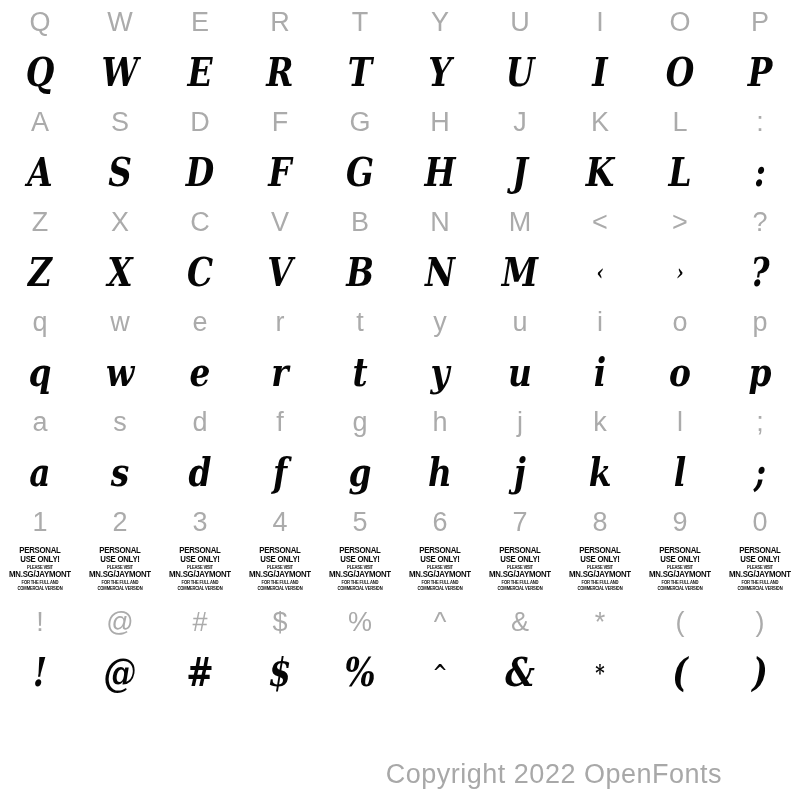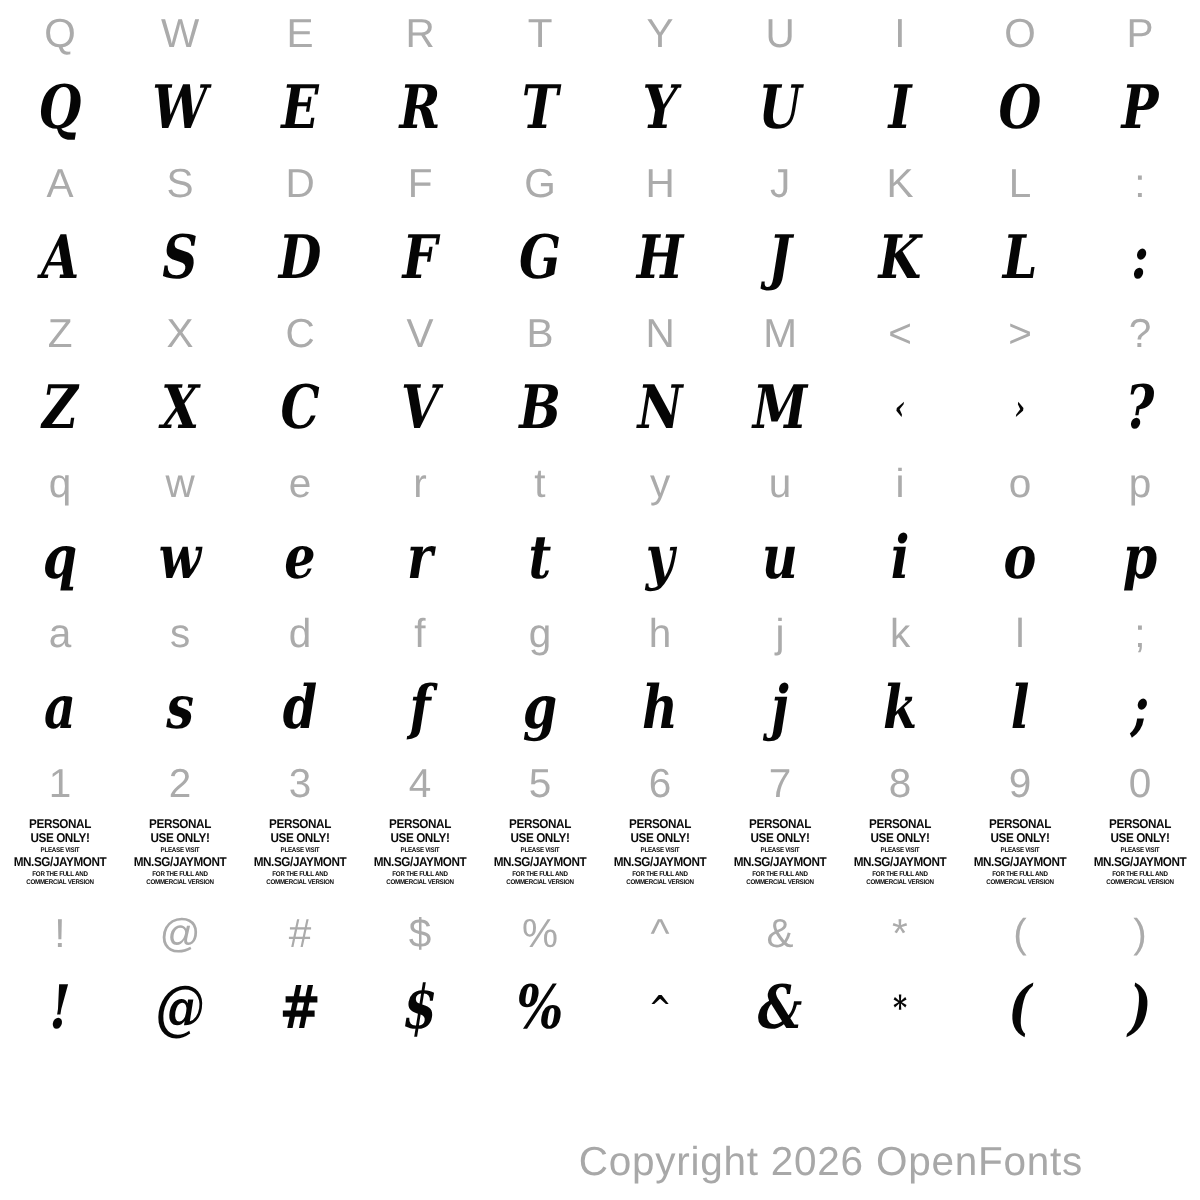--- a/index.html
+++ b/index.html
@@ -273,14 +273,14 @@
           <div class="cell">$</div>
           <div class="cell">%</div>
           <div class="cell small-glyph">^</div>
           <div class="cell">&amp;</div>
           <div class="cell small-glyph">*</div>
           <div class="cell">(</div>
           <div class="cell">)</div>
         </div>
       </div>
     </div>
-  <div class="footer">Copyright 2026 OpenFonts</div>
+  <div class="footer">Copyright 2022 OpenFonts</div>
 </div>
 
 </body></html>

